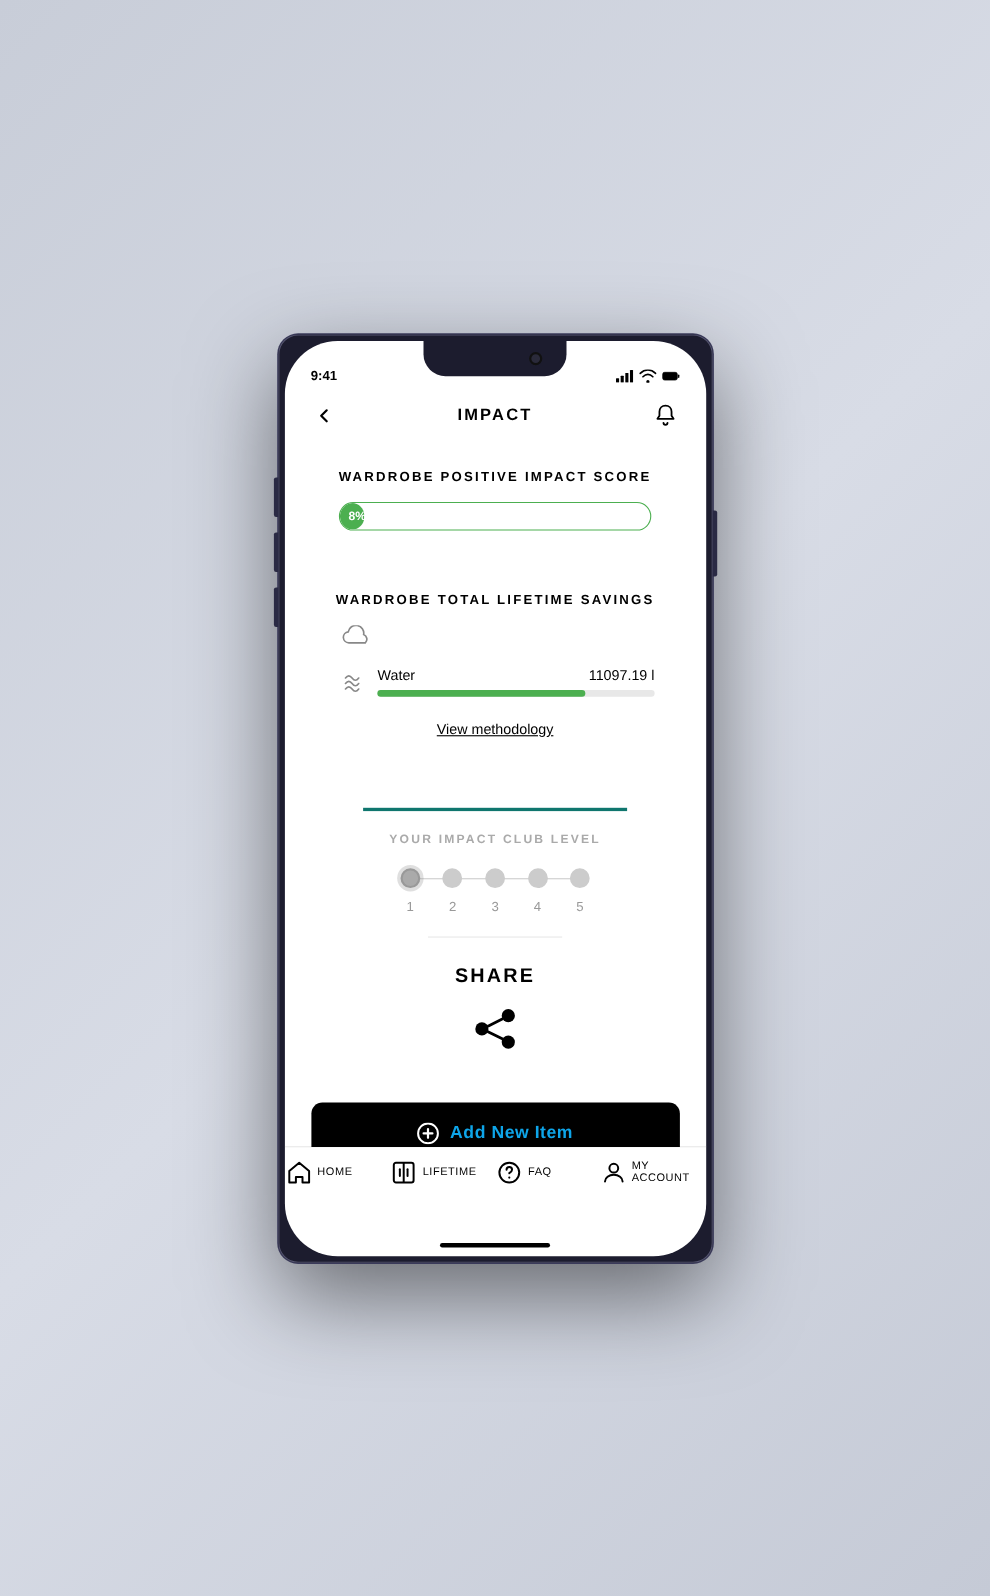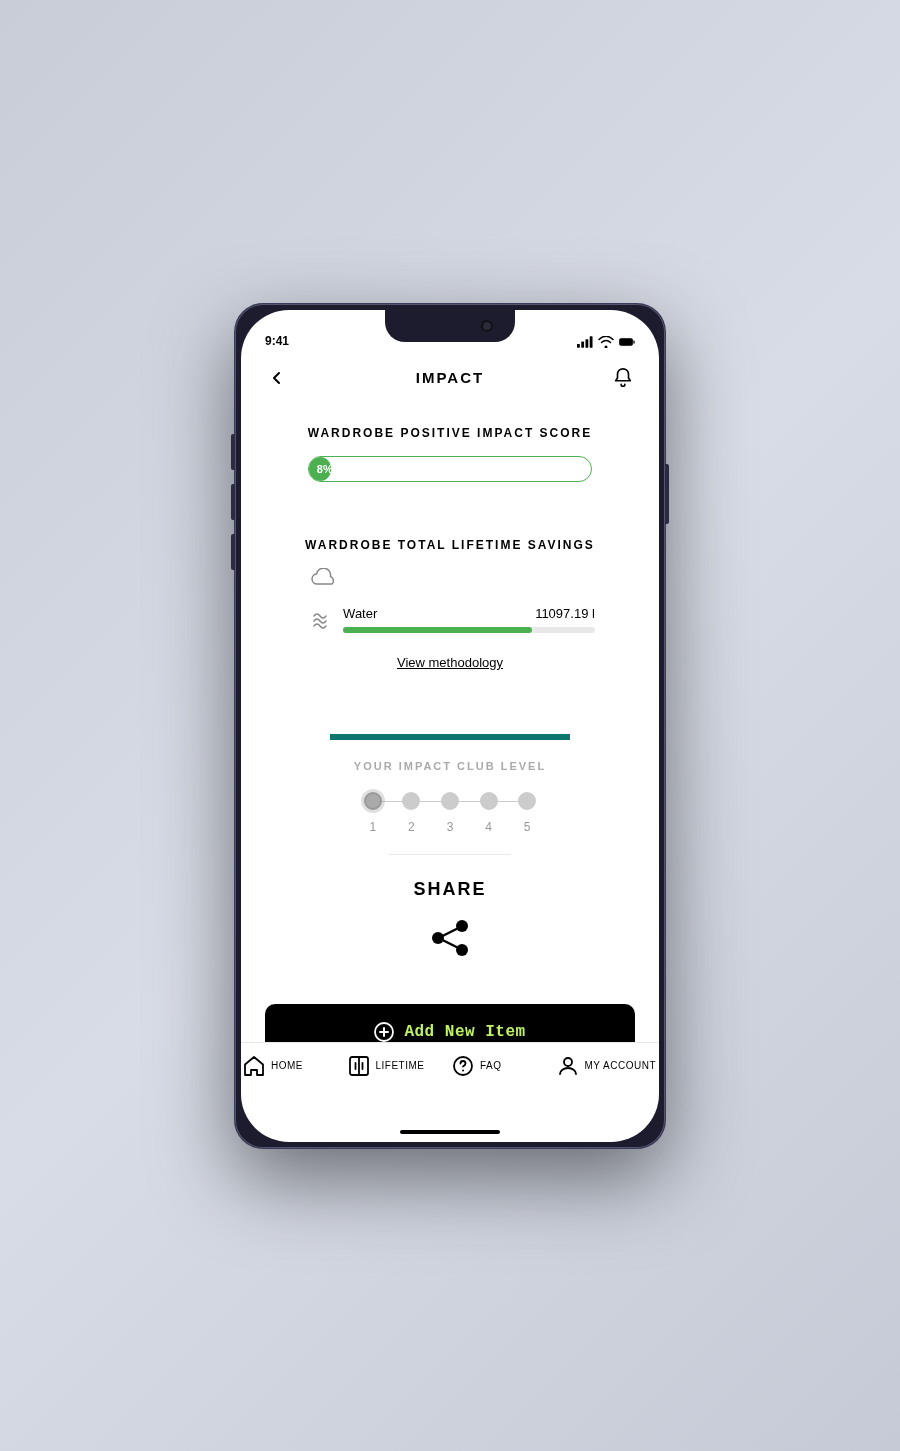--- a/index.html
+++ b/index.html
@@ -7,24 +7,24 @@
     body {
       background: linear-gradient(135deg, #c8cdd8 0%, #d8dce6 50%, #c5cad6 100%);
       display: flex;
       justify-content: center;
       align-items: center;
       min-height: 100vh;
       font-family: -apple-system, BlinkMacSystemFont, 'Helvetica Neue', Arial, sans-serif;
     }
 
     .phone-outer {
-      width: 430px;
+      width: 395px;
       height: 844px;
       background: #1c1c2e;
-      border-radius: 28px;
+      border-radius: 18px;
       padding: 6px;
       box-shadow:
         0 0 0 1px #3a3a5a,
         0 30px 80px rgba(0,0,0,0.5),
         inset 0 0 0 1px #555570;
       position: relative;
     }
 
     
     .phone-outer::before {
@@ -262,21 +262,21 @@
       color: #000;
       text-decoration: underline;
       margin-top: 8px;
       cursor: pointer;
       padding: 4px;
     }
 
     
     .club-section {
       padding: 20px 24px;
-      border-top: 6px solid #0f766e;
+      border-top: 3px solid #0f766e;
       margin-top: 40px;
     }
 
     .club-title {
       font-size: 11px;
       font-weight: 600;
       letter-spacing: 2px;
       color: #aaa;
       text-align: center;
       margin-bottom: 20px;
@@ -347,34 +347,33 @@
     }
 
     .share-icon {
       margin-bottom: 16px;
     }
 
     
     .add-item-btn {
       margin: 8px 24px 20px;
       background: #000;
-      color: #bef264;
+      color: #0ea5e9;
       border: none;
       border-radius: 10px;
       padding: 18px 24px;
       font-size: 16px;
       font-weight: 700;
       letter-spacing: 0.5px;
       width: calc(100% - 48px);
       cursor: pointer;
       display: flex;
       align-items: center;
       justify-content: center;
       gap: 10px;
-      font-family: Liberation Mono, monospace;
     }
 
     
     .bottom-nav {
       height: 80px;
       border-top: 1px solid #e8e8e8;
       display: flex;
       align-items: flex-start;
       padding-top: 10px;
       flex-shrink: 0;

